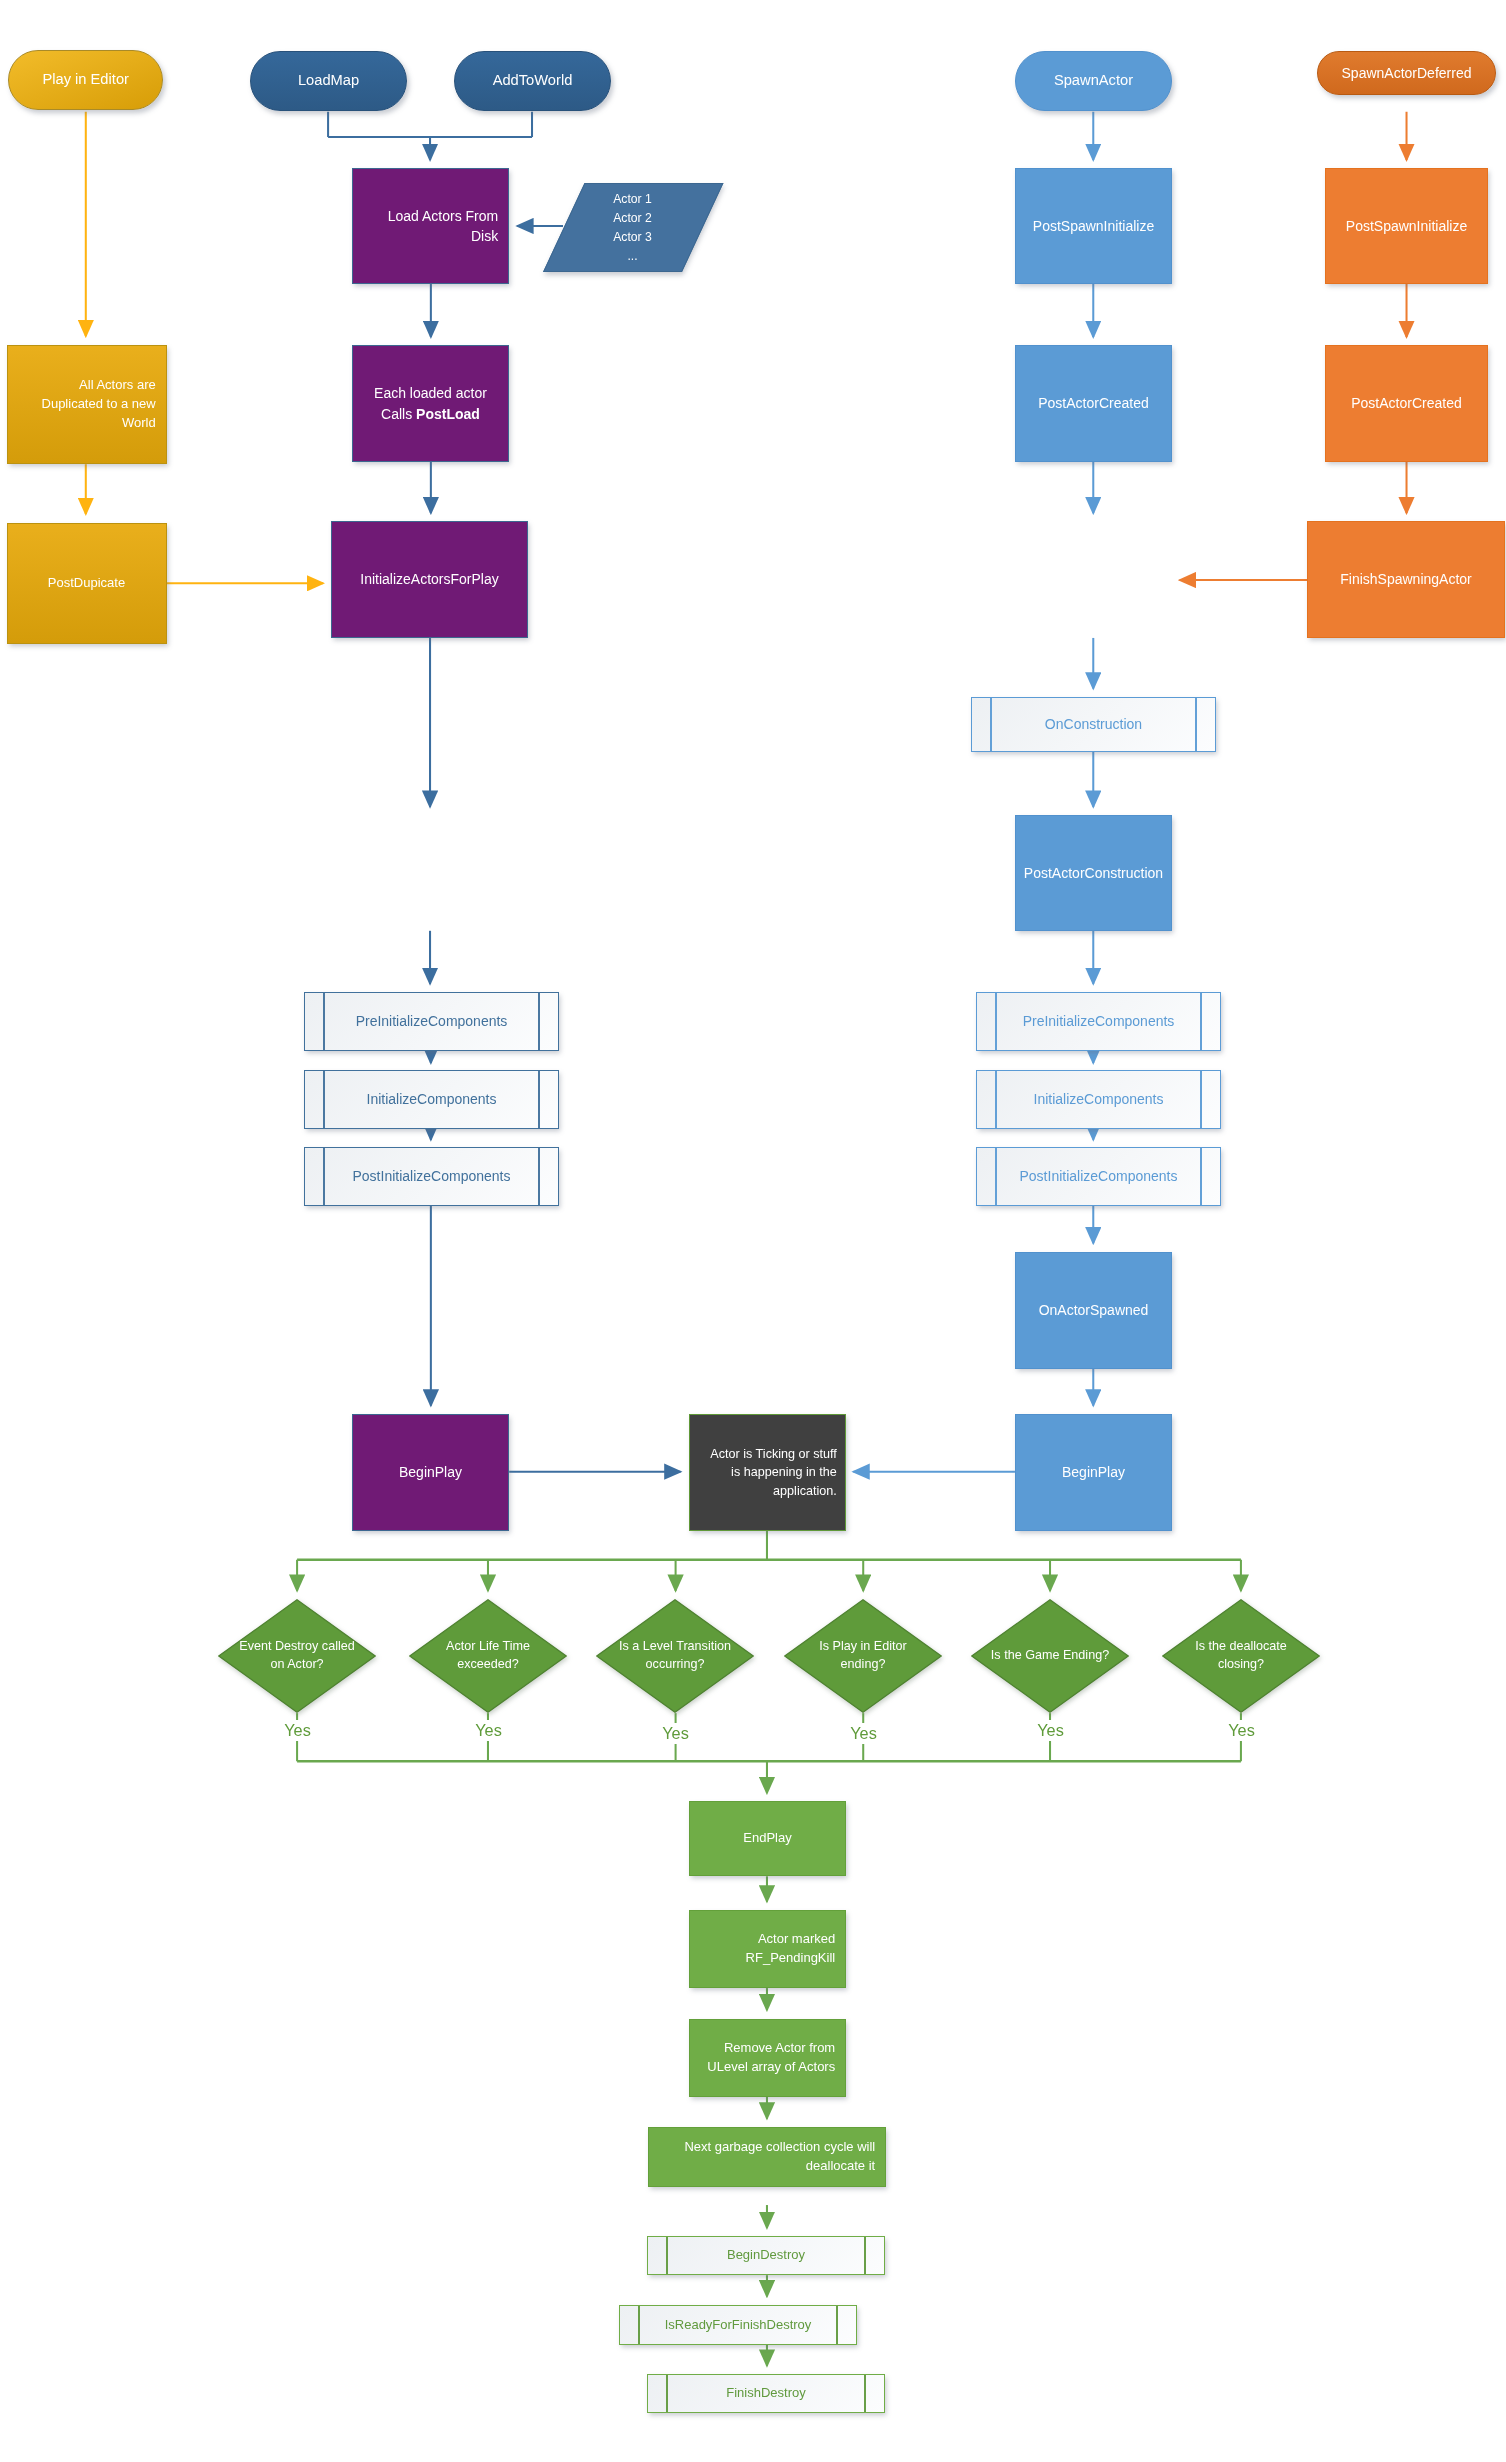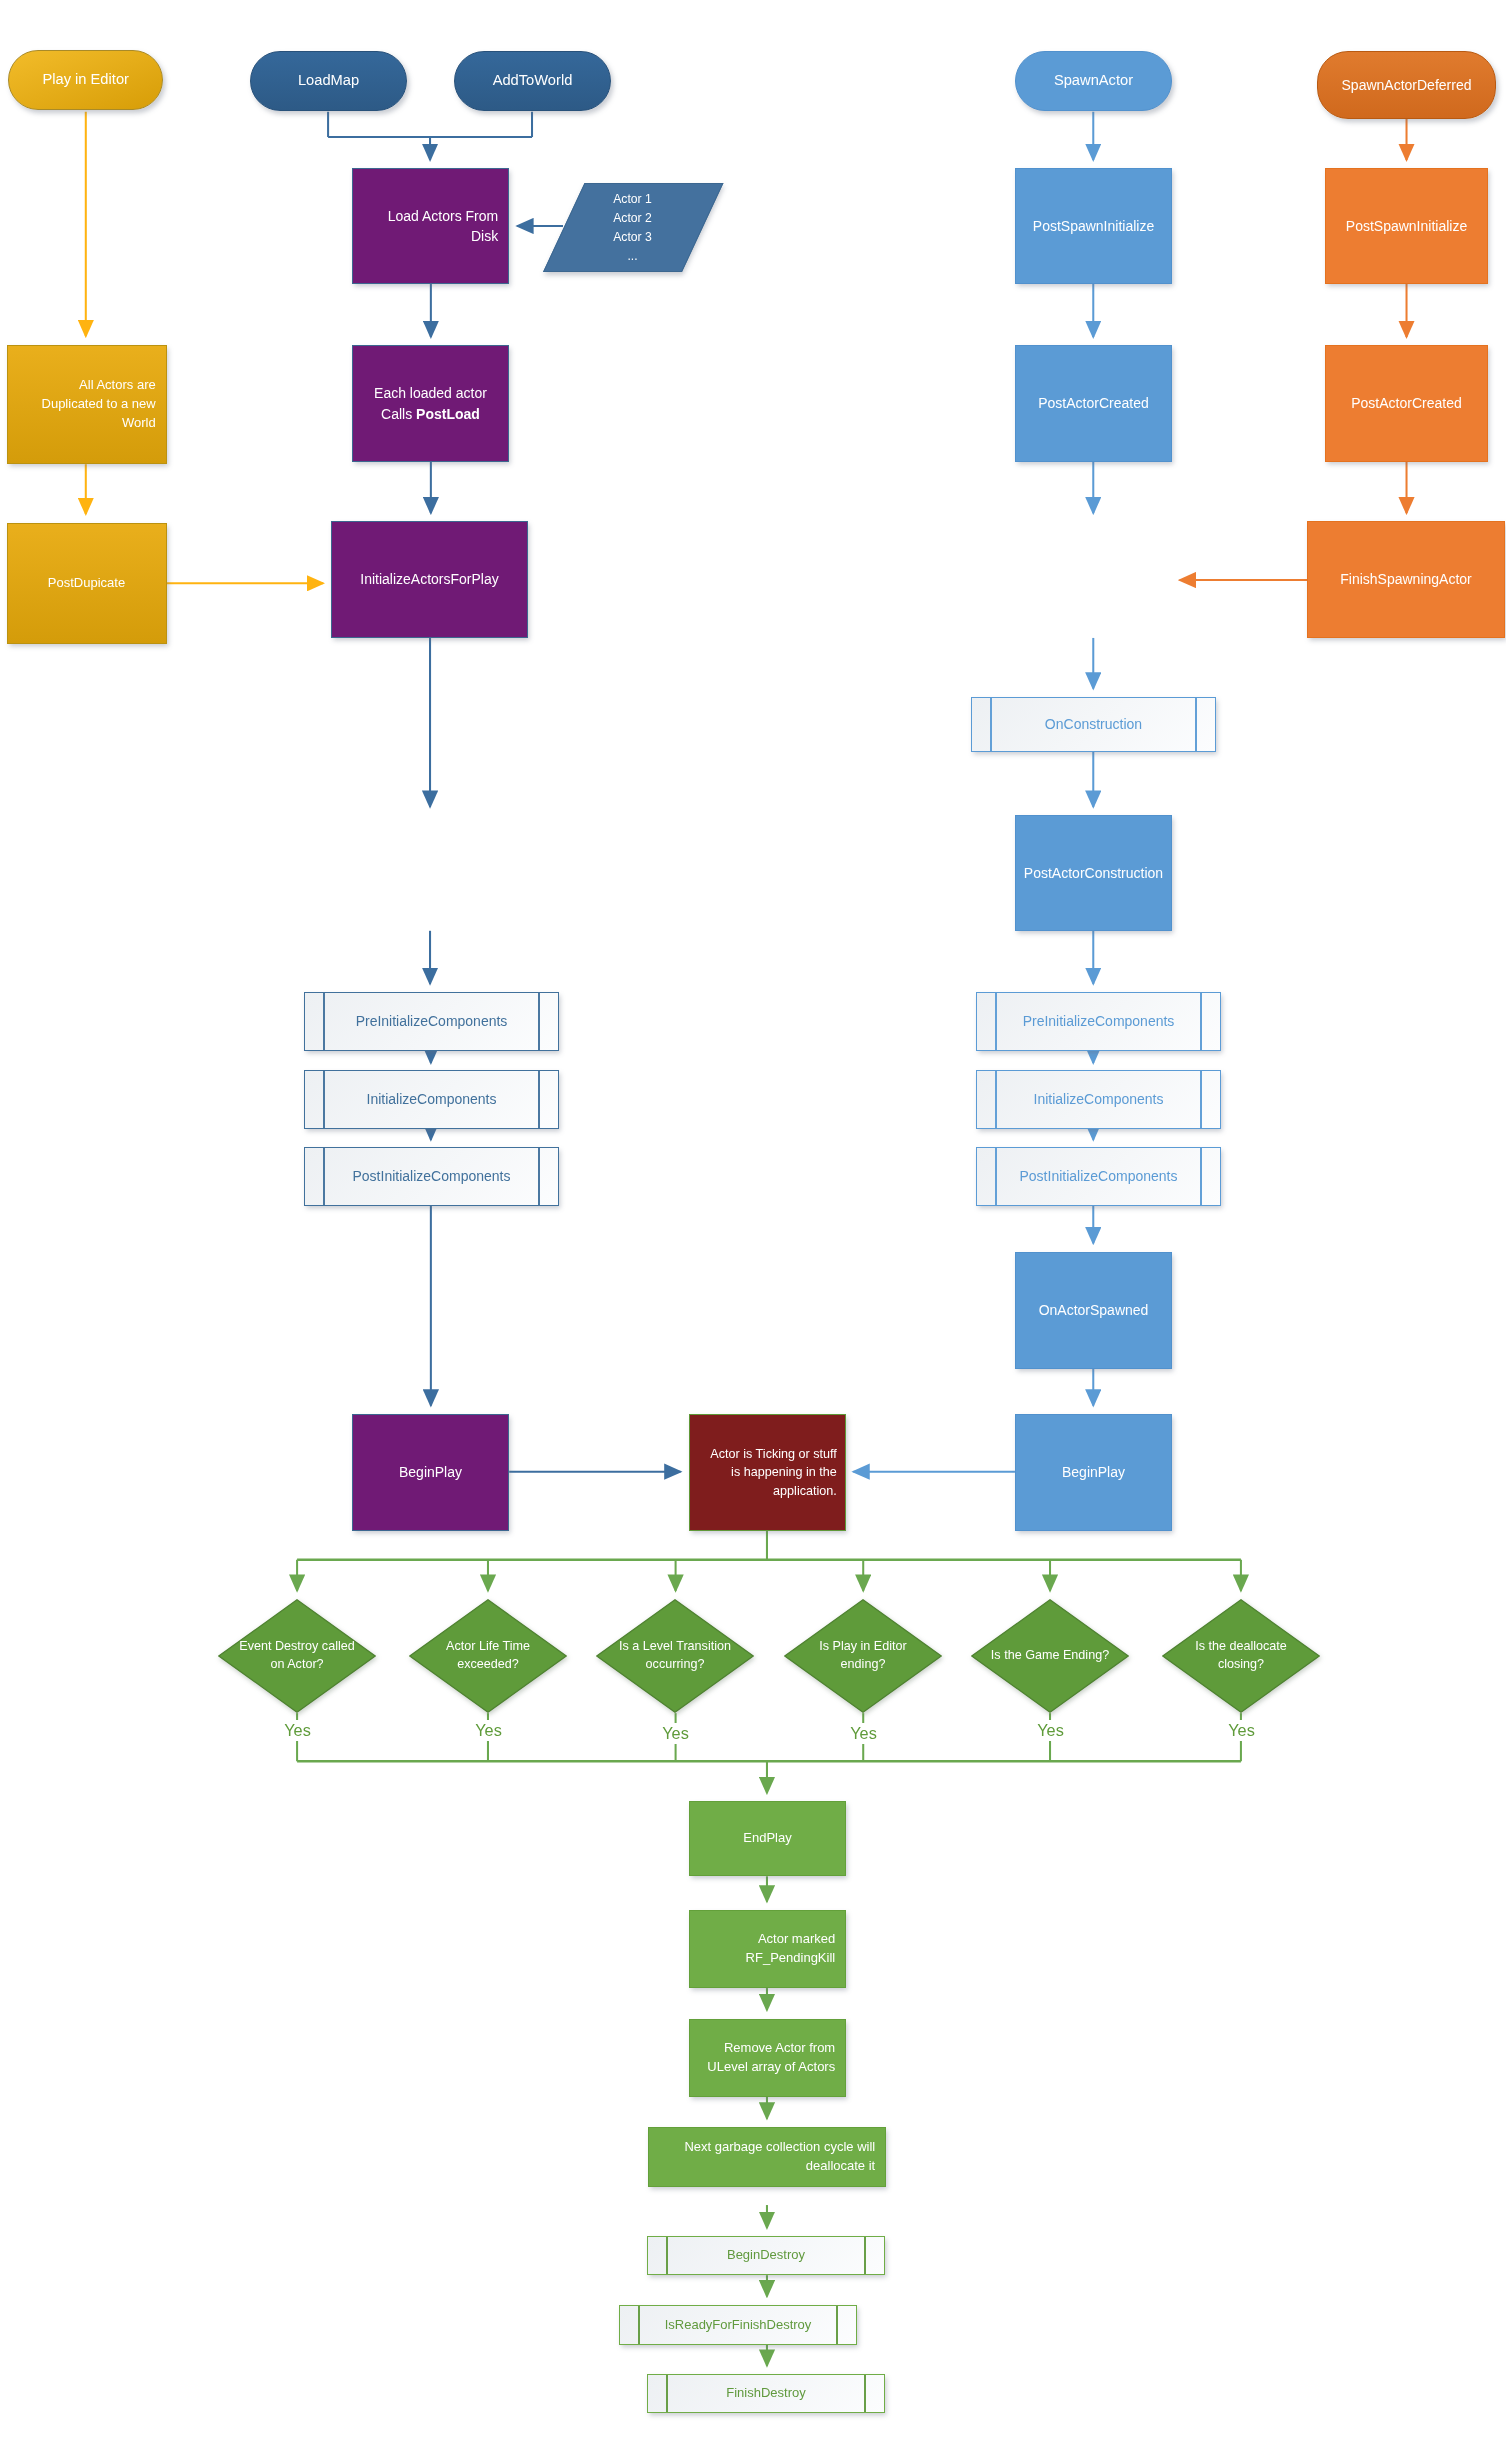--- a/index.html
+++ b/index.html
@@ -15,21 +15,21 @@
   .shadow{box-shadow:2.4px 3.3px 4.9px rgba(100,110,125,0.35);}
   .stadium{border-radius:31px;font-size:14.7px;}
   .gold-stadium{background:linear-gradient(160deg,#f2bc2a,#d79d07);border:1.6px solid #a98a28;}
   .gold-rect{background:linear-gradient(180deg,#e9af1c,#d49c0a);border:1.6px solid #bb9210;font-size:13px;padding:6.5px 9.8px;}
   .dblue-stadium{background:linear-gradient(180deg,#35689a,#2d5a86);border:1.6px solid #28517a;}
   .dblue-rect{background:#701a75;border:1.2px solid #3c6790;padding:6.5px 9.8px;}
   .lblue-rect{background:#5b9bd5;border:0.8px solid #5191cd;padding:6.5px 9.8px;}
   .orange-stadium{background:linear-gradient(180deg,#e07b2e,#d0691d);border:1.6px solid #b85a12;}
   .orange-rect{background:#ed7d31;border:0.8px solid #e4721f;padding:6.5px 9.8px;}
   .green-rect{background:#70ad47;border:0.8px solid #63a03a;padding:6.5px 9.8px;font-size:13px;}
-  .ticking{background:#7f1d1d;border:1.2px solid #5f9838;font-size:12.6px;padding:6.5px 8.2px;}
+  .ticking{background:#404040;border:1.2px solid #5f9838;font-size:12.6px;padding:6.5px 8.2px;}
   .subproc{
     background:linear-gradient(135deg,#edf0f3,#fcfdfe);
     border:1.6px solid #41719c;color:#41719c;
   }
   .subproc::before,.subproc::after{
     content:"";position:absolute;top:0;bottom:0;width:1.6px;background:currentColor;opacity:.95;
   }
   .subproc::before{left:18px;}
   .subproc::after{right:18px;}
   .subproc.lb{border-color:#5b9bd5;color:#5b9bd5;}
@@ -195,21 +195,21 @@
   <div class="node lblue-rect shadow" style="left:1015px;top:815px;width:157px;height:116px;">PostActorConstruction</div>
 
   <div class="node subproc lb shadow" style="left:976px;top:992px;width:245px;height:59px;">PreInitializeComponents</div>
   <div class="node subproc lb shadow" style="left:976px;top:1070px;width:245px;height:59px;">InitializeComponents</div>
   <div class="node subproc lb shadow" style="left:976px;top:1147px;width:245px;height:59px;">PostInitializeComponents</div>
 
   <div class="node lblue-rect shadow" style="left:1015px;top:1252px;width:157px;height:117px;">OnActorSpawned</div>
 
   <div class="node lblue-rect shadow" style="left:1015px;top:1414px;width:157px;height:117px;">BeginPlay</div>
 
-  <div class="node stadium orange-stadium shadow" style="left:1317px;top:51px;width:179px;height:68px;font-size:14px;">SpawnActorDeferred</div>
+  <div class="node stadium orange-stadium shadow" style="left:1317px;top:51px;width:179px;height:44px;font-size:14px;">SpawnActorDeferred</div>
 
   <div class="node orange-rect shadow" style="left:1325px;top:168px;width:163px;height:116px;">PostSpawnInitialize</div>
 
   <div class="node orange-rect shadow" style="left:1325px;top:345px;width:163px;height:117px;">PostActorCreated</div>
 
   <div class="node orange-rect shadow" style="left:1307px;top:521px;width:198px;height:117px;">FinishSpawningActor</div>
 
   <div class="node ticking shadow" style="left:689px;top:1414px;width:157px;height:117px;">Actor is Ticking or stuff is happening in the application.</div>
 
   <div class="diamond-wrap" style="left:218px;top:1599px;width:158px;height:114px;">

